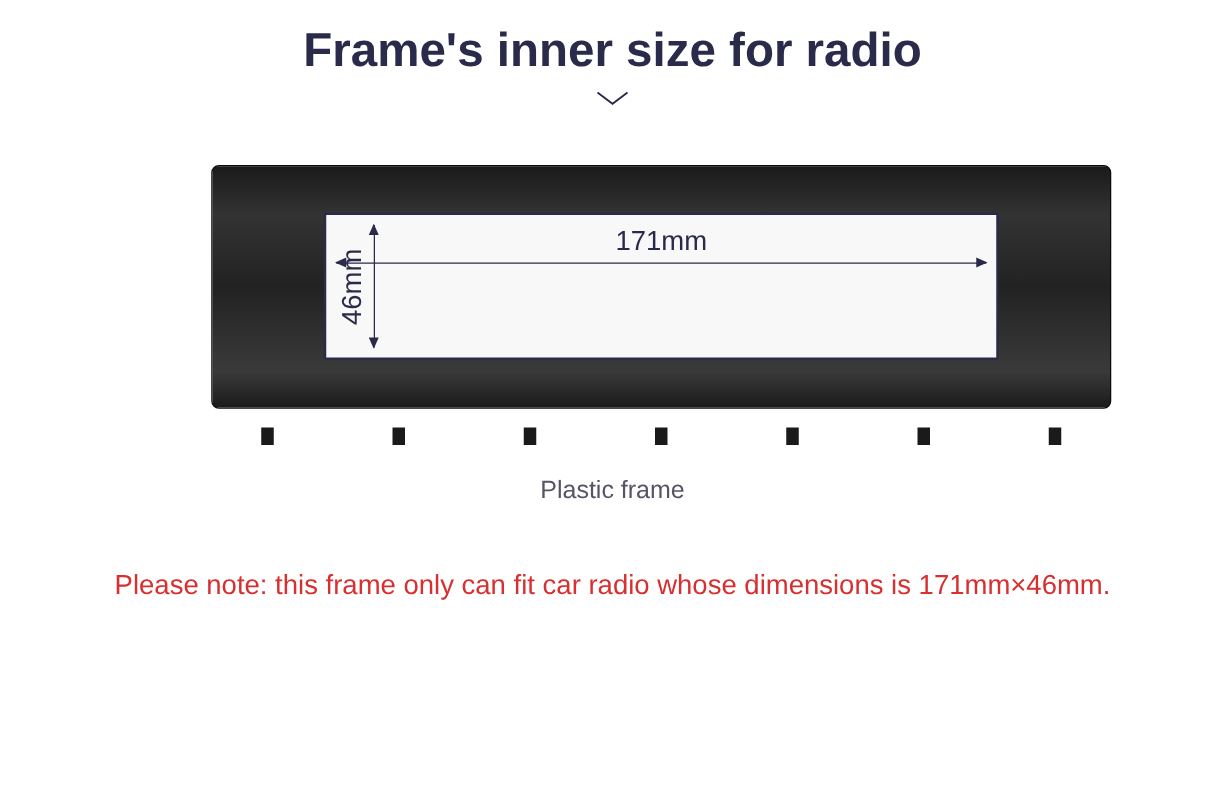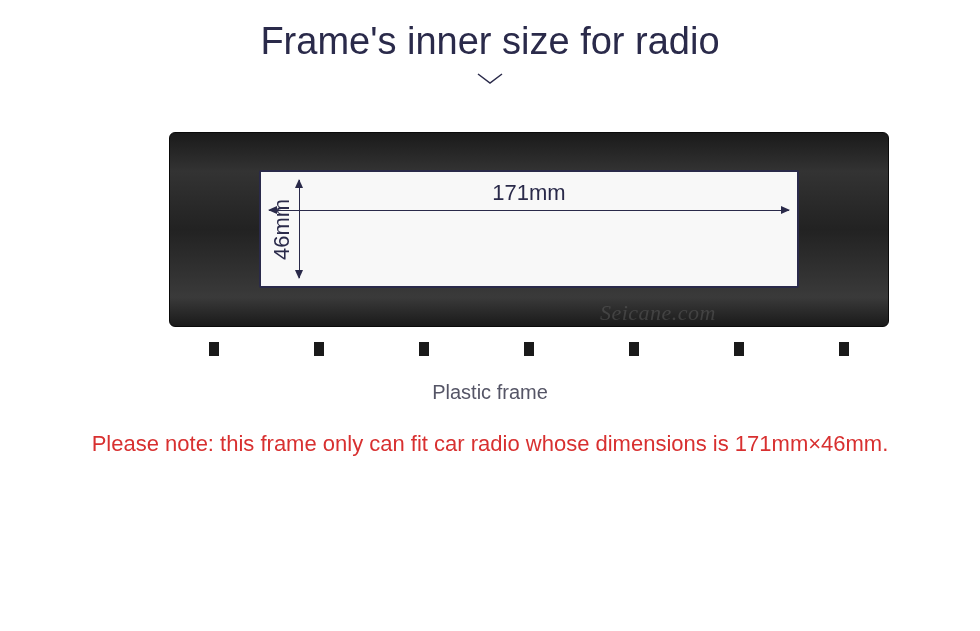--- a/index.html
+++ b/index.html
@@ -12,21 +12,21 @@
       height: 631px;
       background: #ffffff;
       font-family: Arial, sans-serif;
       display: flex;
       flex-direction: column;
       align-items: center;
       padding-top: 20px;
     }
     .title {
       font-size: 38px;
-      font-weight: normal;
+      font-weight: bold;
       color: #2a2a4a;
       text-align: center;
       margin-bottom: 8px;
     }
     .chevron-down {
       width: 30px;
       height: 16px;
       margin-bottom: 45px;
     }
     .frame-container {
@@ -158,21 +158,21 @@
       font-style: italic;
       font-family: 'Brush Script MT', cursive;
       color: rgba(100, 100, 100, 0.45);
       letter-spacing: 0.5px;
     }
     .subtitle {
       font-size: 20px;
       color: #555566;
       text-align: center;
       line-height: 1.5;
-      margin-bottom: 24px;
+      margin-bottom: 48px;
     }
     .note {
       font-size: 22px;
       color: #d83030;
       text-align: center;
     }
   </style>
 </head>
 <body>
 
@@ -191,20 +191,19 @@
     <div class="tab"></div>
     <div class="tab"></div>
     <div class="tab"></div>
     <div class="tab"></div>
     <div class="tab"></div>
   </div>
   <div class="width-label">171mm</div>
   <div class="width-line"></div>
   <div class="height-label">46mm</div>
   <div class="height-line"></div>
-  <div class="watermark">Seicane.com</div>
 </div>
 
 <div class="subtitle">
   <span>Plastic frame</span><br>
 </div>
 
 <div class="note">Please note: this frame only can fit car radio whose dimensions is 171mm×46mm.</div>
 
 </body></html>

